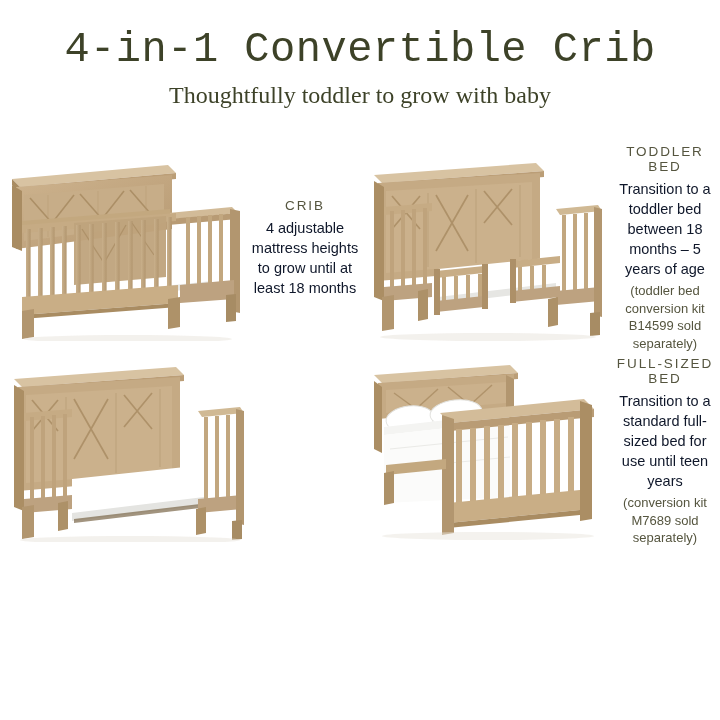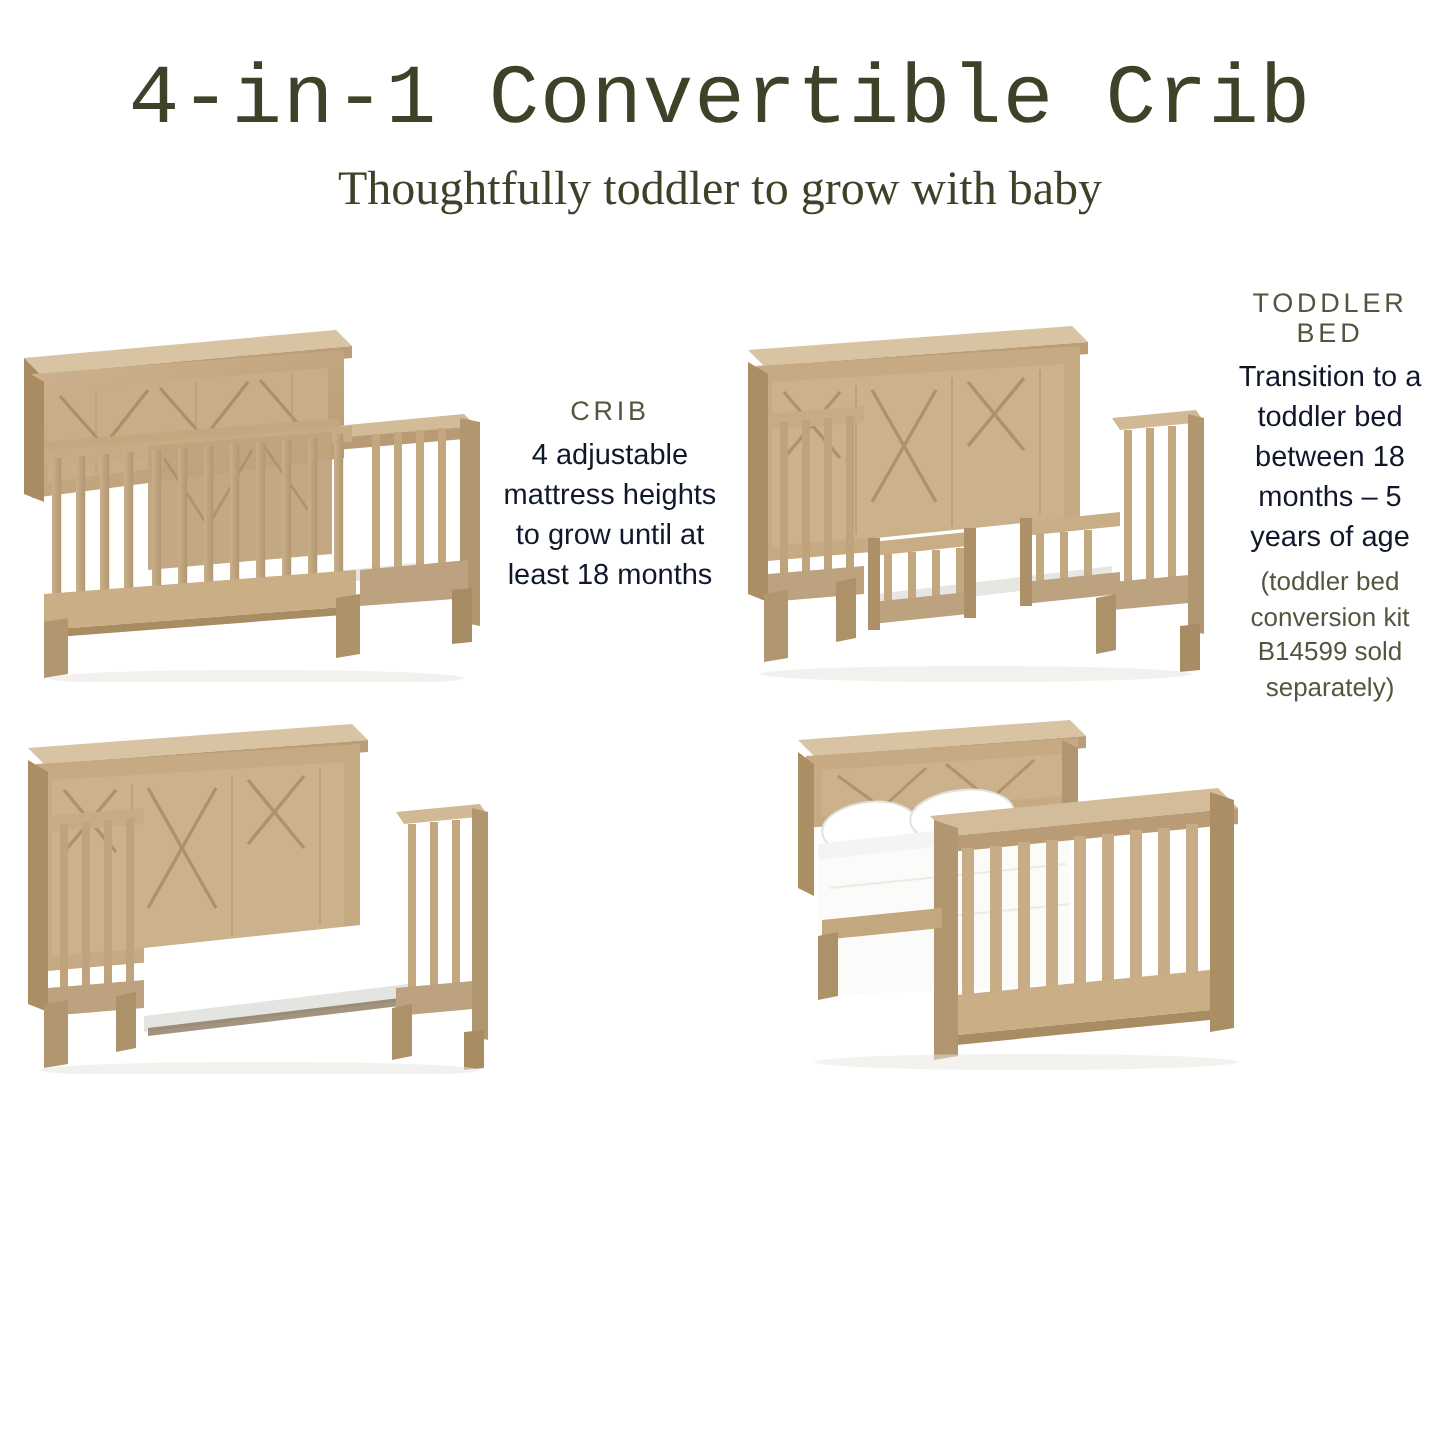--- a/index.html
+++ b/index.html
@@ -400,16 +400,21 @@
 
           <polygon points="82,58 94,62 94,176 82,178" fill="#b2966f"></polygon>
           <polygon points="220,44 232,48 232,162 220,164" fill="#ab8e64"></polygon>
 
           <polygon points="26,108 86,102 86,112 26,118" fill="#c3a87f"></polygon>
 
           <polygon points="24,116 34,114 34,146 24,148" fill="#ad9168"></polygon>
           <ellipse cx="128" cy="179" rx="106" ry="4" fill="#e9e5de" opacity="0.5"></ellipse>
         </svg>
       </div>
+      <div class="caption">
+        <div class="cap-label">FULL-SIZED BED</div>
+        <div class="cap-desc">Transition to a standard full-sized bed for use until teen years</div>
+        <div class="cap-fine">(conversion kit M7689 sold separately)</div>
+      </div>
     </div>
 
   </div>
 </div>
 
 </body></html>

